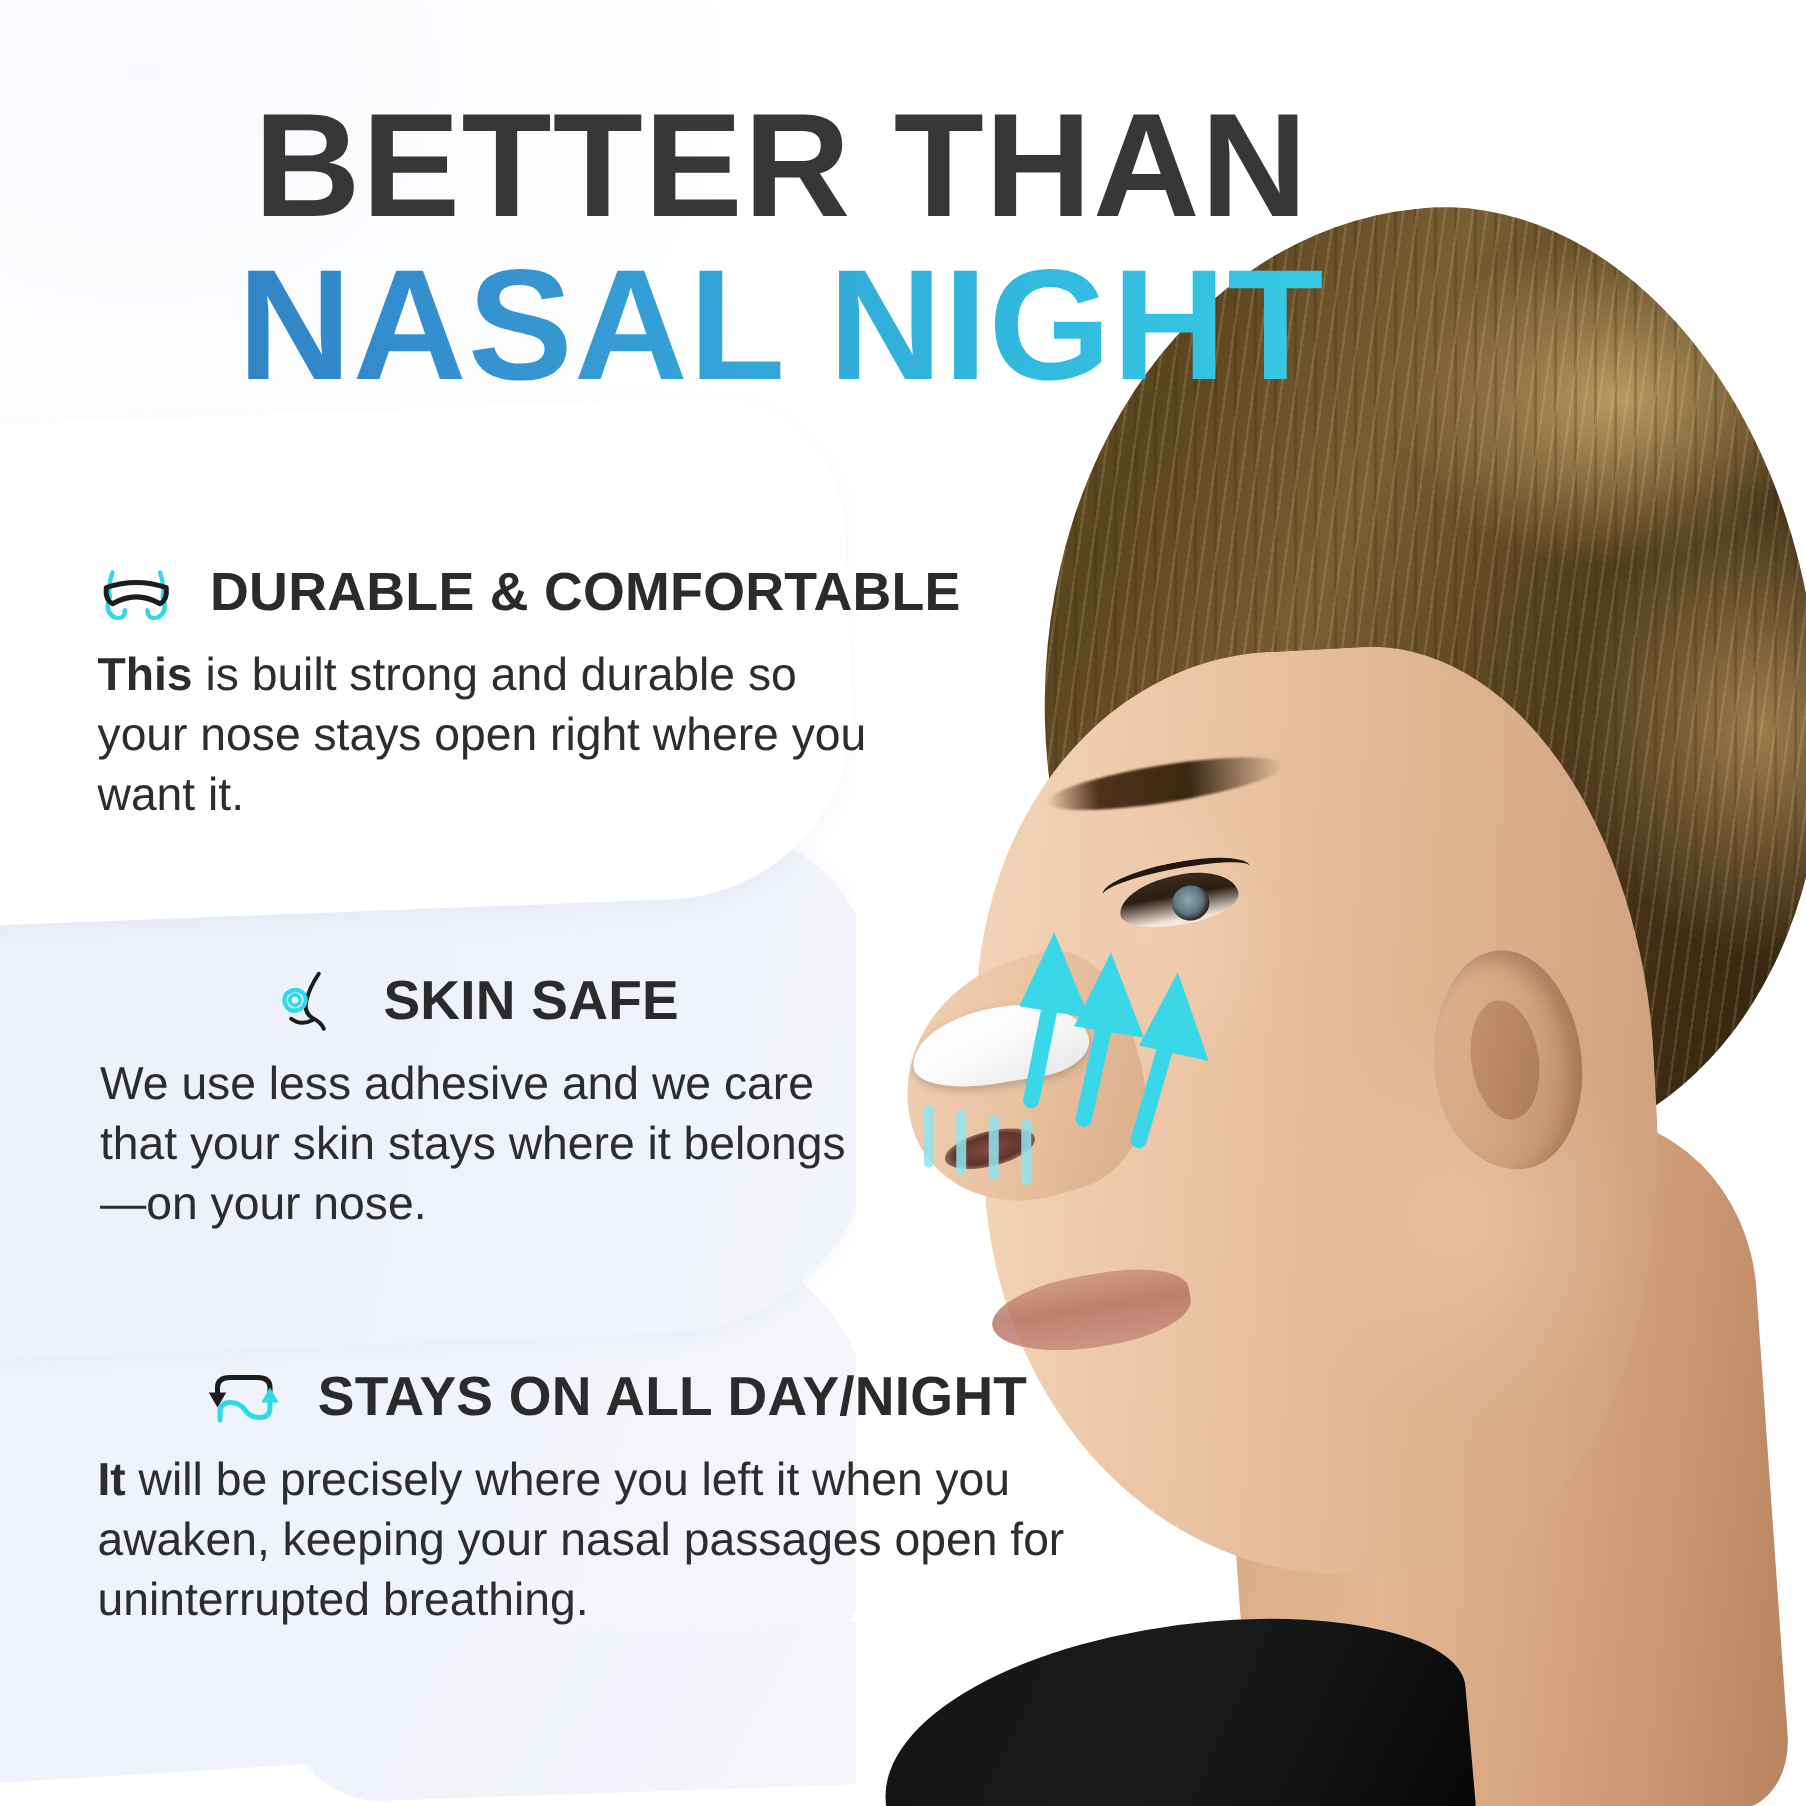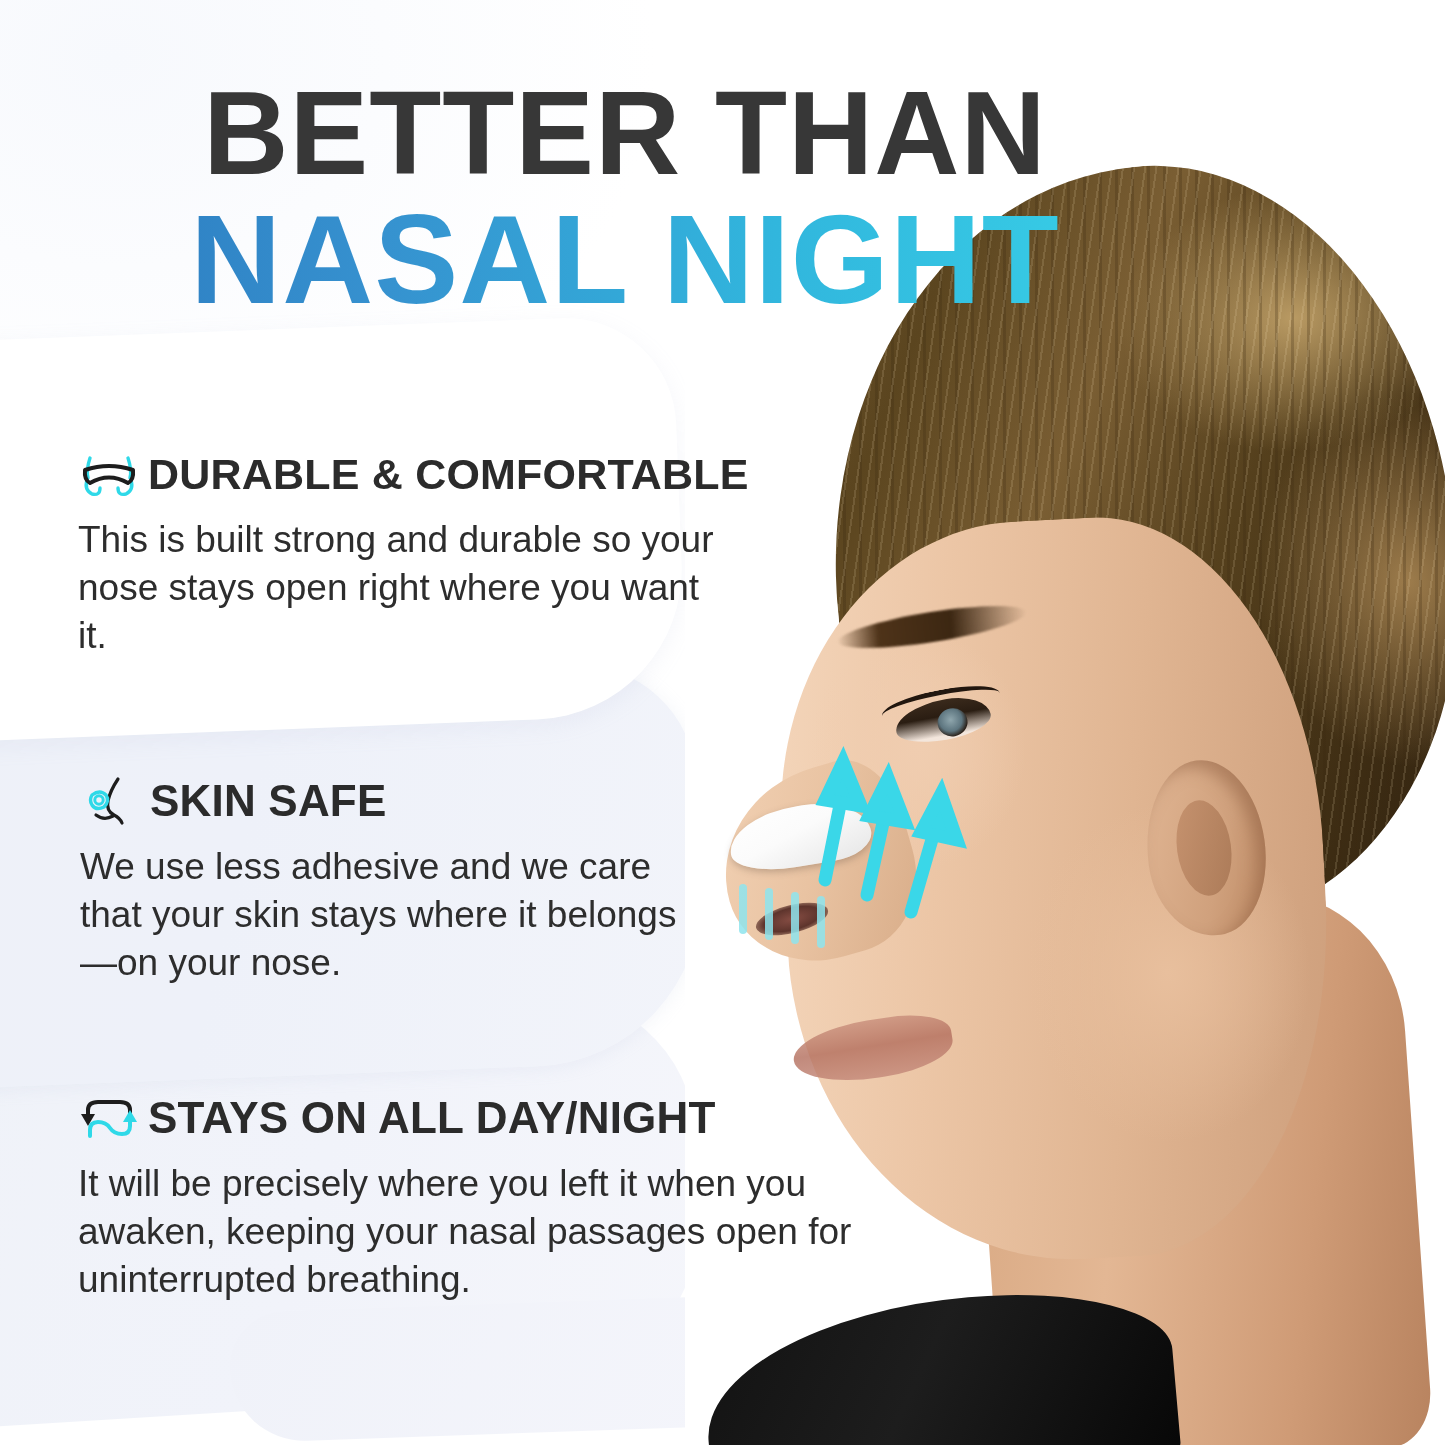--- a/index.html
+++ b/index.html
@@ -297,43 +297,44 @@
   }
 
   
   .feature {
     position: absolute;
     z-index: 7;
   }
   .feature-head {
     display: flex;
     align-items: center;
-    gap: 8px;
+    gap: 28px;
     margin-bottom: 16px;
+    justify-content: center;
   }
   .feature-icon {
     width: 62px;
     height: 52px;
     flex: 0 0 auto;
   }
   .feature-title {
     font-size: 44px;
     font-weight: 700;
     color: #2b2b2b;
     letter-spacing: 0.2px;
     white-space: nowrap;
   }
   .feature-body {
     font-size: 37px;
     line-height: 1.30;
     color: #2d2d2d;
     font-weight: 400;
     max-width: 640px;
   }
-  .feature-body b { font-weight: 400; }
+  .feature-body b { font-weight: 700; }
 
   #feature-1 { left: 78px; top: 448px; }
   #feature-2 { left: 80px; top: 775px; }
   #feature-3 { left: 78px; top: 1092px; }
   #feature-2 .feature-body { max-width: 600px; }
   #feature-3 .feature-body { max-width: 830px; }
   #feature-1 .feature-title { font-size: 43px; }
 </style>
 </head>
 <body>

